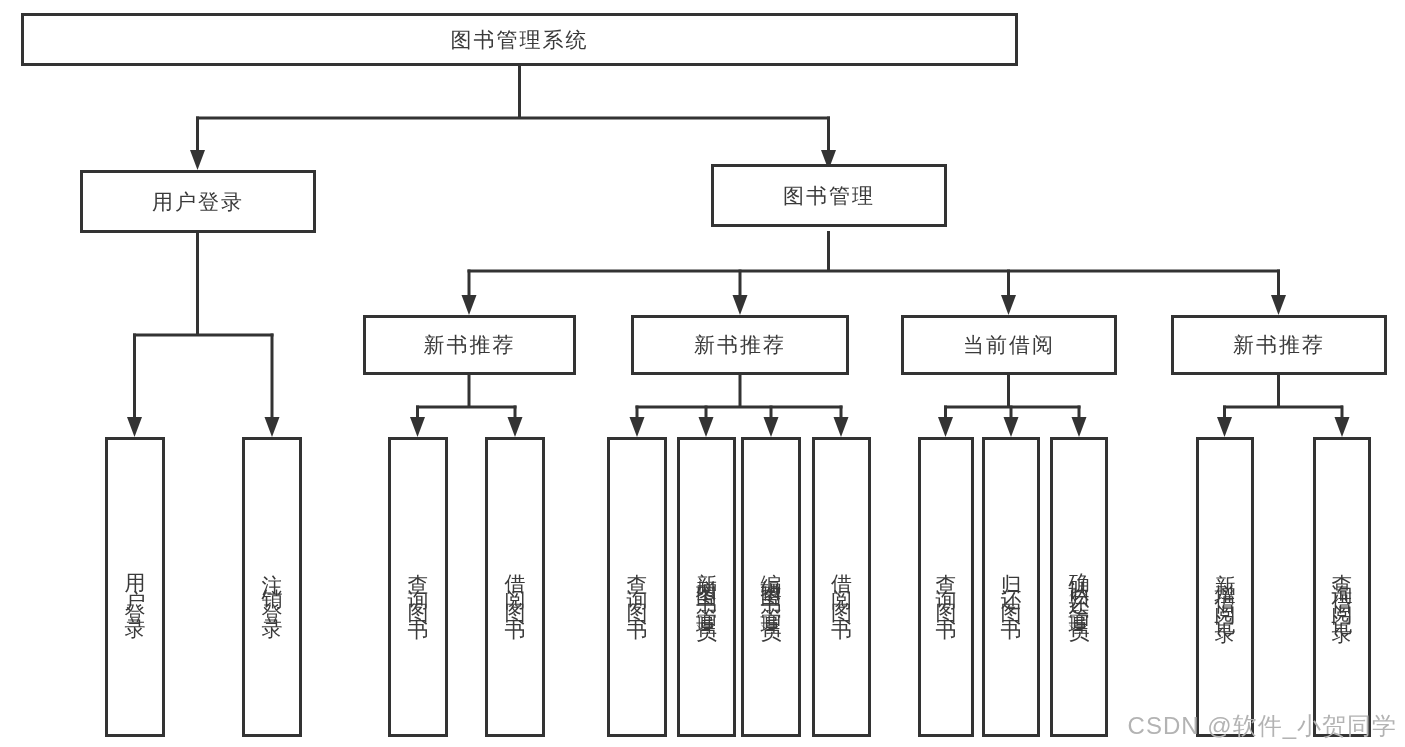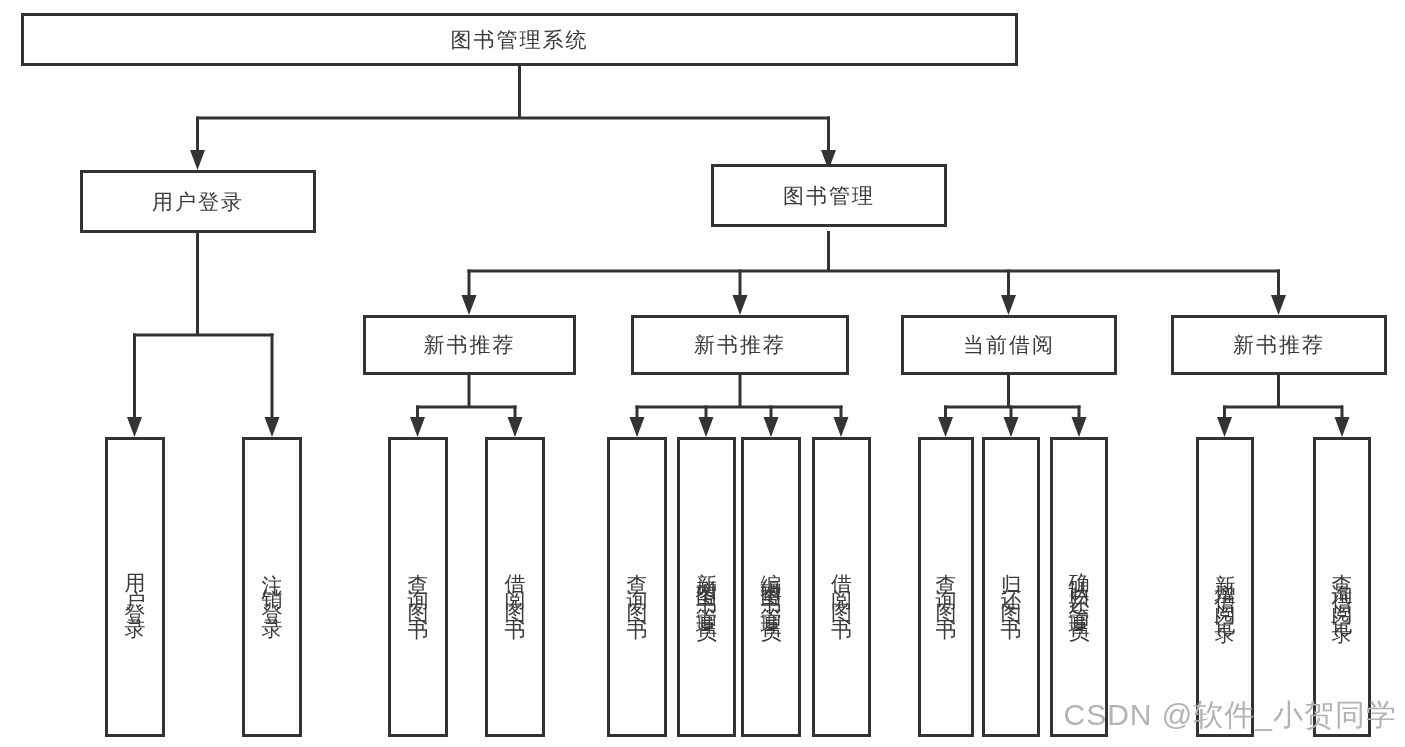--- a/index.html
+++ b/index.html
@@ -67,22 +67,22 @@
   .l7  { left: 741px;  width: 60px; }
   .l8  { left: 812px;  width: 59px; }
   .l9  { left: 918px;  width: 56px; }
   .l10 { left: 982px;  width: 58px; }
   .l11 { left: 1050px; width: 58px; }
   .l12 { left: 1196px; width: 58px; }
   .l13 { left: 1313px; width: 58px; }
   .watermark {
     position: absolute;
     right: 8px;
-    bottom: 11px;
-    font-size: 30px;
+    bottom: 5px;
+    font-size: 24px;
     color: #b3b3b3;
     letter-spacing: 1px;
     z-index: 3;
     pointer-events: none;
   }
 </style>
 </head>
 <body>
 
 <div class="canvas">

